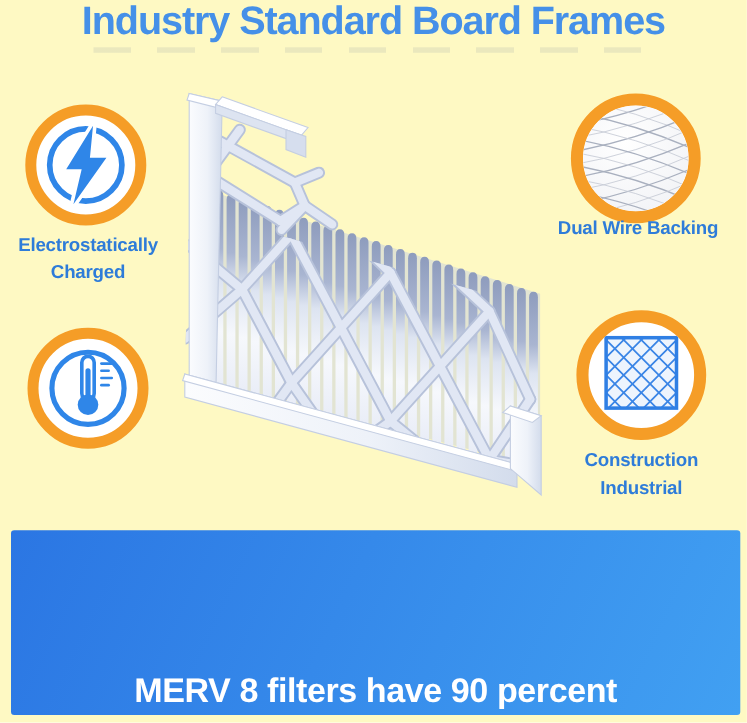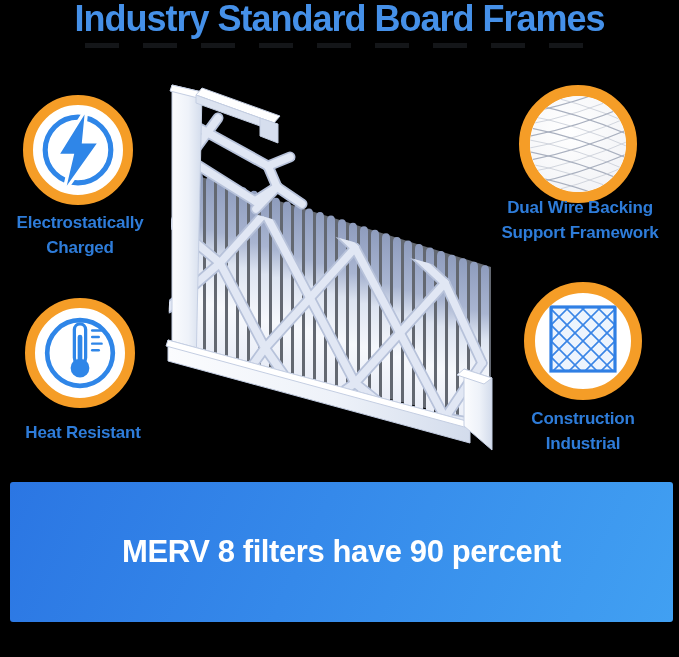--- a/index.html
+++ b/index.html
@@ -1,17 +1,17 @@
 <!DOCTYPE html>
 <html><head>
 <meta charset="utf-8">
 <style>
   html,body{margin:0;padding:0;background:#ffffff;}
   .frame{
-    position:relative;width:679px;height:657px;background:#000000;overflow:hidden;
+    position:relative;width:679px;height:657px;background:#fef9c3;overflow:hidden;
     font-family:"Liberation Sans",sans-serif;
   }
   
   .title{
     position:absolute;top:-2px;left:0;width:100%;text-align:center;
     font-size:36px;font-weight:bold;letter-spacing:-1px;color:#4590E8;
   }
   .title-reflection{
     position:absolute;top:43px;left:85px;right:85px;height:5px;opacity:.45;
     background:repeating-linear-gradient(90deg,rgba(130,142,160,.35) 0 34px,transparent 34px 58px);
@@ -29,23 +29,23 @@
     color:#2E7CD9;letter-spacing:-.2px;
   }
   .label-tl{left:-3px;top:210px;width:166px;}
   .label-tr{left:487px;top:195px;width:186px;}
   .label-bl{left:0px;top:420px;width:166px;}
   .label-br{left:492px;top:406px;width:182px;}
   
   .filter-wrap{position:absolute;left:160px;top:73px;width:345px;height:408px;pointer-events:none;}
   
   .banner{
-    position:absolute;left:10px;top:482px;width:663px;height:140px;border-radius:3px;
+    position:absolute;left:10px;top:482px;width:663px;height:168px;border-radius:3px;
     background:linear-gradient(115deg,#2B76E3 0%,#3589EA 45%,#41A0F2 100%);
-    display:flex;flex-direction:column;justify-content:center;align-items:center;
+    display:flex;flex-direction:column;justify-content:flex-end;align-items:center;
   }
   .banner-line{
     color:#FFFFFF;font-size:31px;font-weight:bold;line-height:44px;letter-spacing:-.4px;
     text-align:center;width:100%;
   }
 </style>
 </head>
 <body>
 
 <div class="frame">
@@ -95,39 +95,37 @@
           <path d="M-10 90 Q48 80 106 54" stroke="#a9b0bf" stroke-width="1.2" fill="none"></path>
           <path d="M-10 66 Q48 76 106 102" stroke="#c7ccd6" stroke-width="0.8" fill="none"></path>
           <path d="M-10 102 Q48 92 106 66" stroke="#c7ccd6" stroke-width="0.8" fill="none"></path>
           <path d="M-10 78 Q48 88 106 114" stroke="#a9b0bf" stroke-width="1.2" fill="none"></path>
           <path d="M-10 114 Q48 104 106 78" stroke="#a9b0bf" stroke-width="1.2" fill="none"></path>
         </g>
     </svg>
   </div>
   <div class="feature-label label-tr">
     <div>Dual Wire Backing</div>
-    <div>Support Framework</div>
   </div>
 
   <div class="badge badge-bl">
     <svg viewBox="0 0 96 96">
       <circle cx="48" cy="48" r="35" fill="none" stroke="#2F86E8" stroke-width="5"></circle>
       <rect x="42" y="17" width="12" height="42" rx="6" fill="#ffffff" stroke="#2F86E8" stroke-width="3.5"></rect>
       <line x1="48" y1="31" x2="48" y2="55" stroke="#2F86E8" stroke-width="5" stroke-linecap="round"></line>
       <circle cx="48" cy="64" r="10" fill="#2F86E8"></circle>
       <g stroke="#2F86E8" stroke-width="2.6" stroke-linecap="round">
         <line x1="61" y1="24" x2="71" y2="24"></line>
         <line x1="61" y1="31" x2="68" y2="31"></line>
         <line x1="61" y1="38" x2="71" y2="38"></line>
         <line x1="61" y1="45" x2="68" y2="45"></line>
       </g>
     </svg>
   </div>
   <div class="feature-label label-bl">
-    <div>Heat Resistant</div>
   </div>
 
   <div class="badge badge-br">
     <svg viewBox="0 0 96 96">
       <defs>
           <clipPath id="gridClip">
             <rect x="16" y="14" width="64" height="64"></rect>
           </clipPath>
         </defs>
       <rect x="16" y="14" width="64" height="64" fill="#EDF4FD"></rect>

